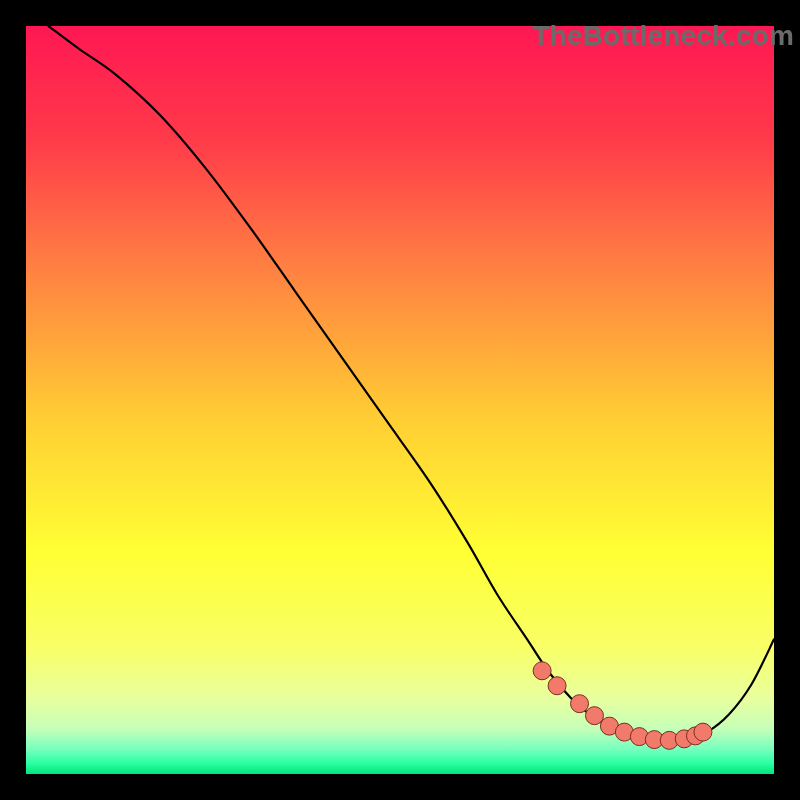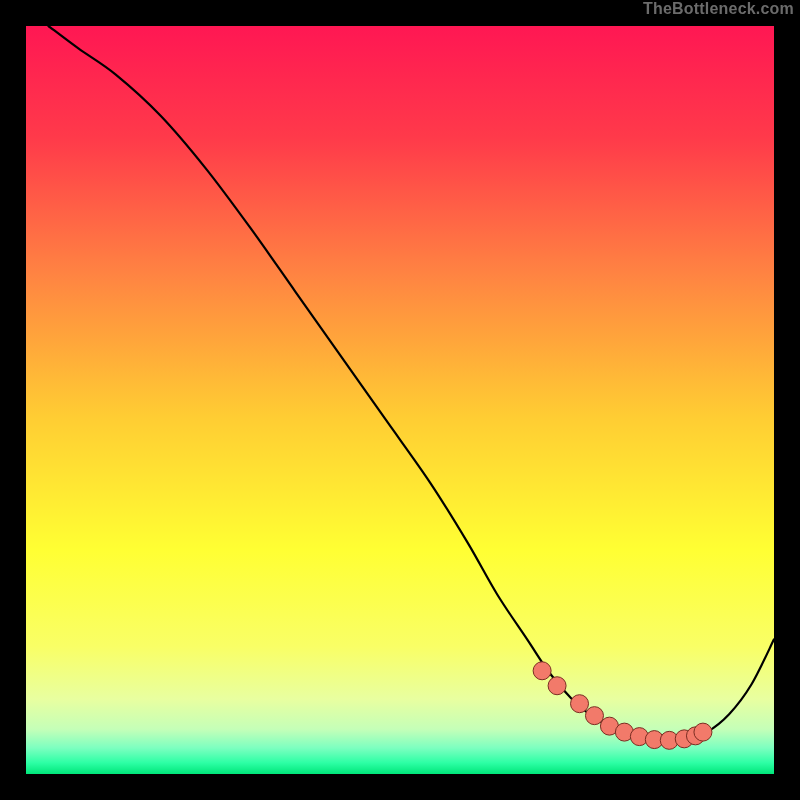--- a/index.html
+++ b/index.html
@@ -37,23 +37,23 @@
   .curve {
     position: absolute;
     left: 0;
     top: 0;
     width: 748px;
     height: 748px;
     pointer-events: none;
   }
   .watermark {
     position: absolute;
-    top: 0;
+    top: 20px;
     right: 6px;
-    font-size: 16px;
+    font-size: 28px;
     font-weight: 600;
     color: #6b6b6b;
     letter-spacing: 0.2px;
   }
 </style>
 </head>
 <body>
 
 <div class="frame">
   <div class="plot-area">

